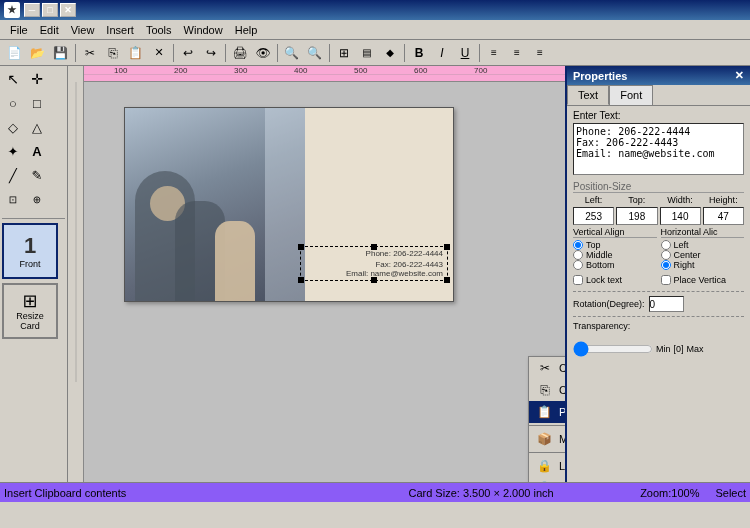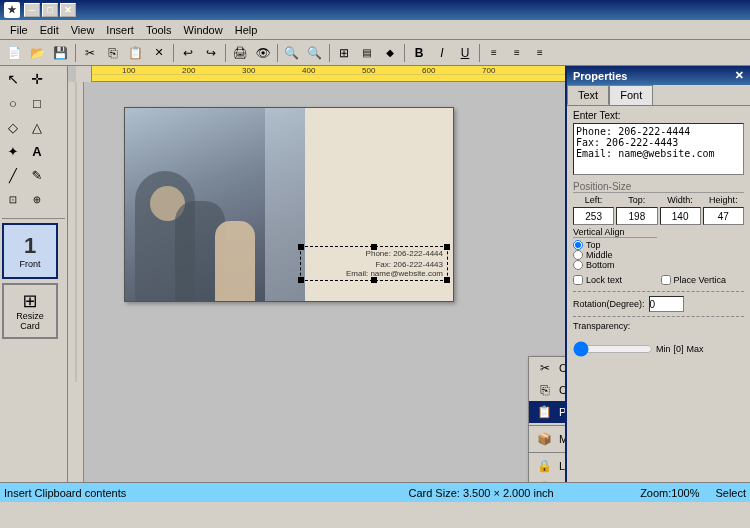--- a/index.html
+++ b/index.html
@@ -190,21 +190,21 @@
     }
     .radio-row { display: flex; align-items: center; gap: 3px; }
     .props-row { display: flex; align-items: center; gap: 4px; font-size: 10px; margin-top: 2px; }
     .props-input-sm { width: 50px; height: 16px; border: 1px inset #808080; background: white; font-size: 10px; }
     .checkbox-row { display: flex; align-items: center; gap: 3px; font-size: 10px; margin: 2px 0; }
     .dashed-sep { border-top: 1px dashed #888; margin: 4px 0; }
 
     
     .status-bar {
       height: 20px;
-      background: #7dd3fc;
+      background: #8b5cf6;
       border-top: 1px solid #808080;
       display: flex;
       align-items: center;
       padding: 0 4px;
       font-size: 11px;
     }
     .status-left { flex: 1; }
     .status-center { flex: 1; text-align: center; }
     .status-right { display: flex; gap: 16px; }
   </style>
@@ -289,21 +289,21 @@
 
       <div class="obj-item">
         <span style="font-size:18px;">⊞</span>
         <span style="font-size:9px; text-align:center; line-height:1.1;">Resize<br>Card</span>
       </div>
     </div>
   </div>
 
   <div class="canvas-area" style="position:relative;">
 
-    <div style="display:flex; position:absolute; top:0; left:8px; right:0; height:16px; background:#fde047; border-bottom:1px solid #888; z-index:10;">
+    <div style="display:flex; position:absolute; top:0; left:0; right:0; height:16px; background:#f9a8d4; border-bottom:1px solid #888; z-index:10;">
       <div style="width:16px; height:16px; background:#d4d0c8; border-right:1px solid #888; flex-shrink:0;"></div>
       <div style="flex:1; position:relative; font-size:8px; color:#333; overflow:hidden;">
         <span style="position:absolute; left:30px;">100</span>
         <span style="position:absolute; left:90px;">200</span>
         <span style="position:absolute; left:150px;">300</span>
         <span style="position:absolute; left:210px;">400</span>
         <span style="position:absolute; left:270px;">500</span>
         <span style="position:absolute; left:330px;">600</span>
         <span style="position:absolute; left:390px;">700</span>
 
@@ -425,20 +425,35 @@
           </div>
           <div class="radio-row">
             <input type="radio" name="valign" style="width: 10px; height: 10px;">
             <label style="font-size:9px;">Middle</label>
           </div>
           <div class="radio-row">
             <input type="radio" name="valign" style="width: 10px; height: 10px;">
             <label style="font-size:9px;">Bottom</label>
           </div>
         </div>
+        <div>
+          <div style="font-size:9px; border-bottom:1px solid #999; margin-bottom:2px;">Horizontal Alic</div>
+          <div class="radio-row">
+            <input type="radio" name="halign" style="width: 10px; height: 10px;">
+            <label style="font-size:9px;">Left</label>
+          </div>
+          <div class="radio-row">
+            <input type="radio" name="halign" style="width: 10px; height: 10px;">
+            <label style="font-size:9px;">Center</label>
+          </div>
+          <div class="radio-row">
+            <input type="radio" name="halign" checked="" style="width: 10px; height: 10px;">
+            <label style="font-size:9px;">Right</label>
+          </div>
+        </div>
       </div>
 
       <div style="display:grid; grid-template-columns:1fr 1fr; gap:4px; margin-top:3px;">
         <div class="checkbox-row">
           <input type="checkbox" style="width: 10px; height: 10px;">
           <label style="font-size:9px;">Lock text</label>
         </div>
         <div class="checkbox-row">
           <input type="checkbox" style="width: 10px; height: 10px;">
           <label style="font-size:9px;">Place Vertica</label>

